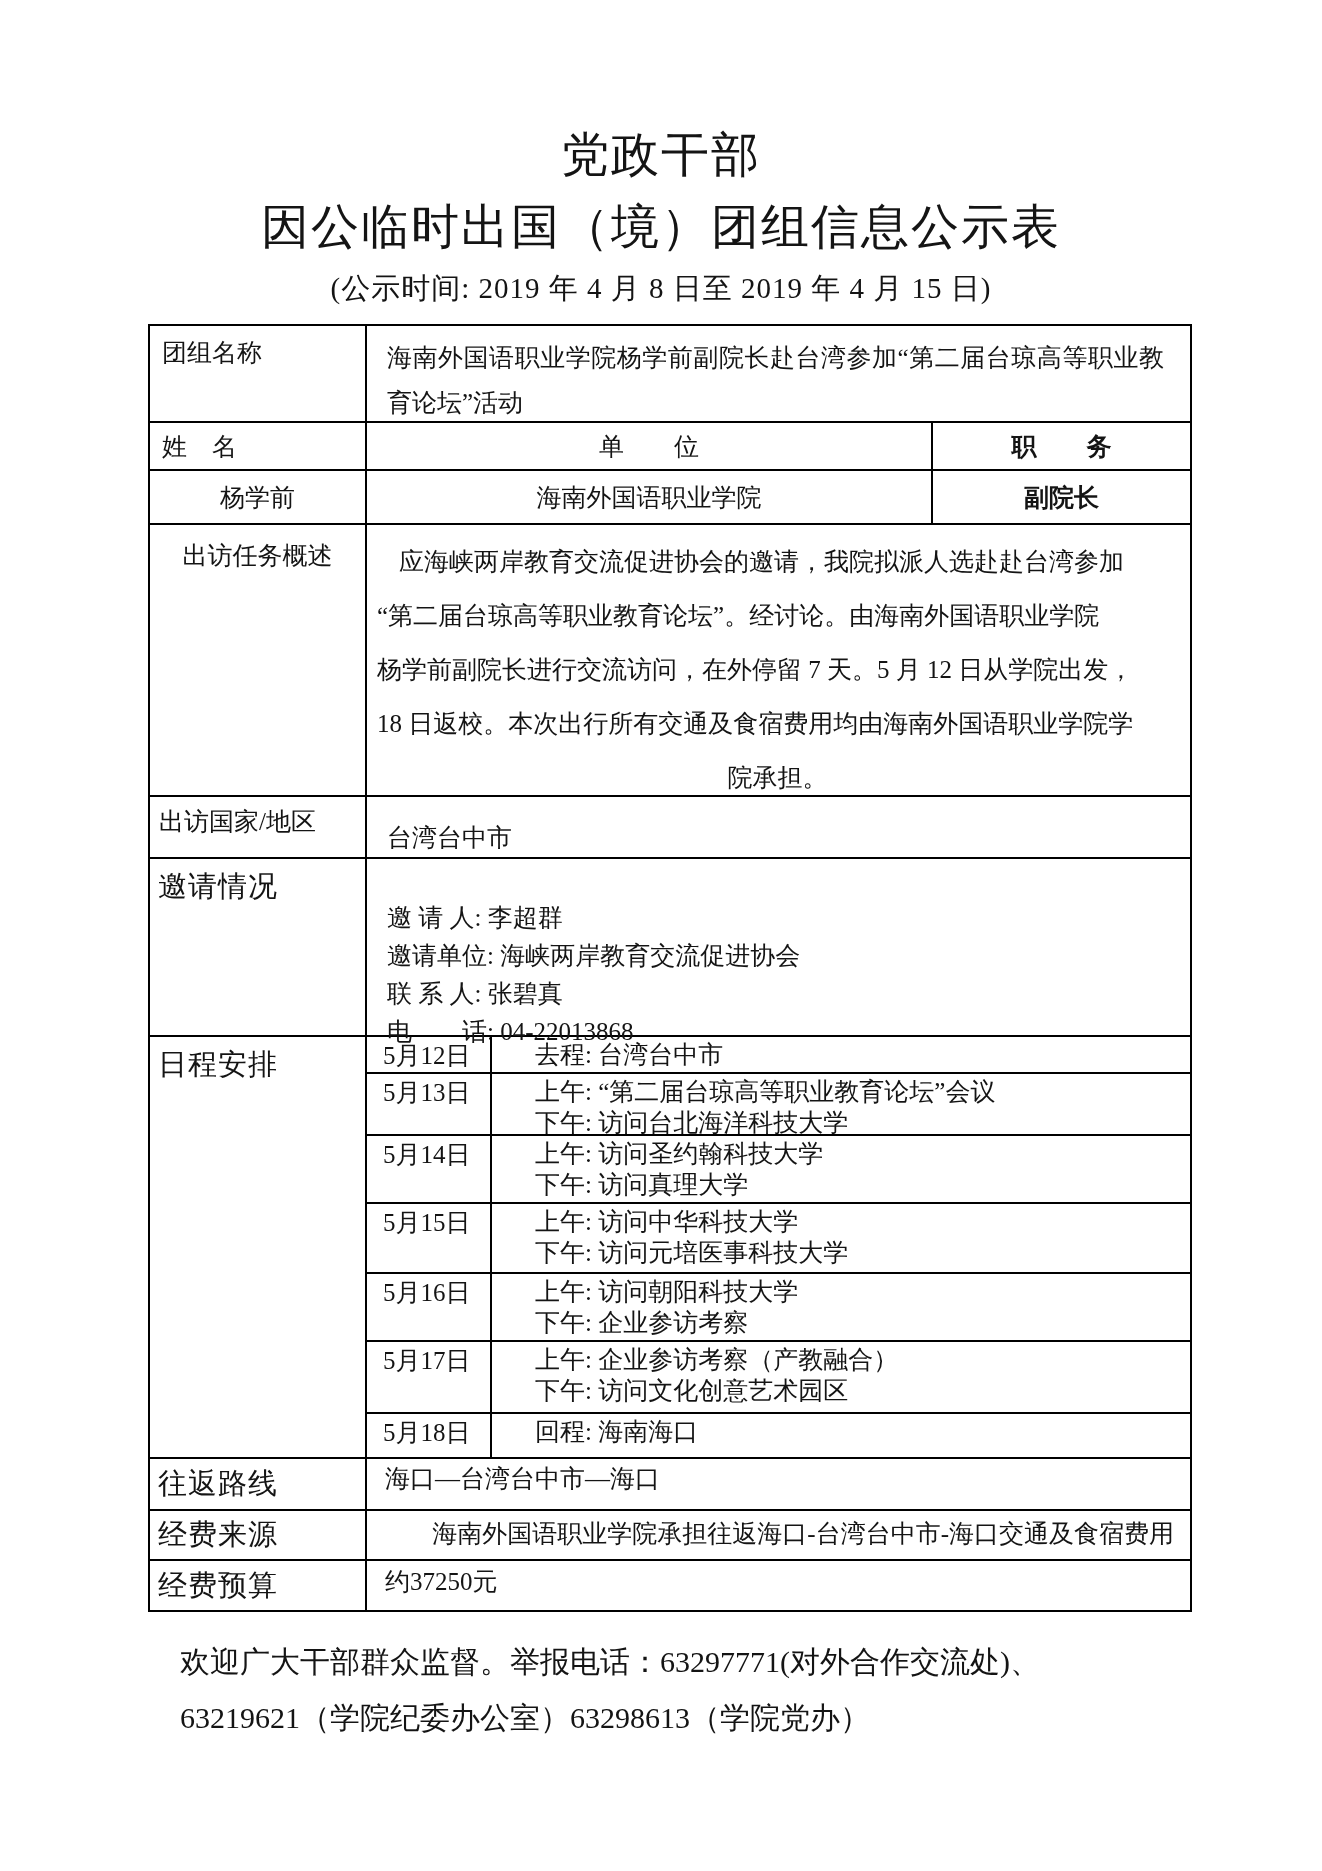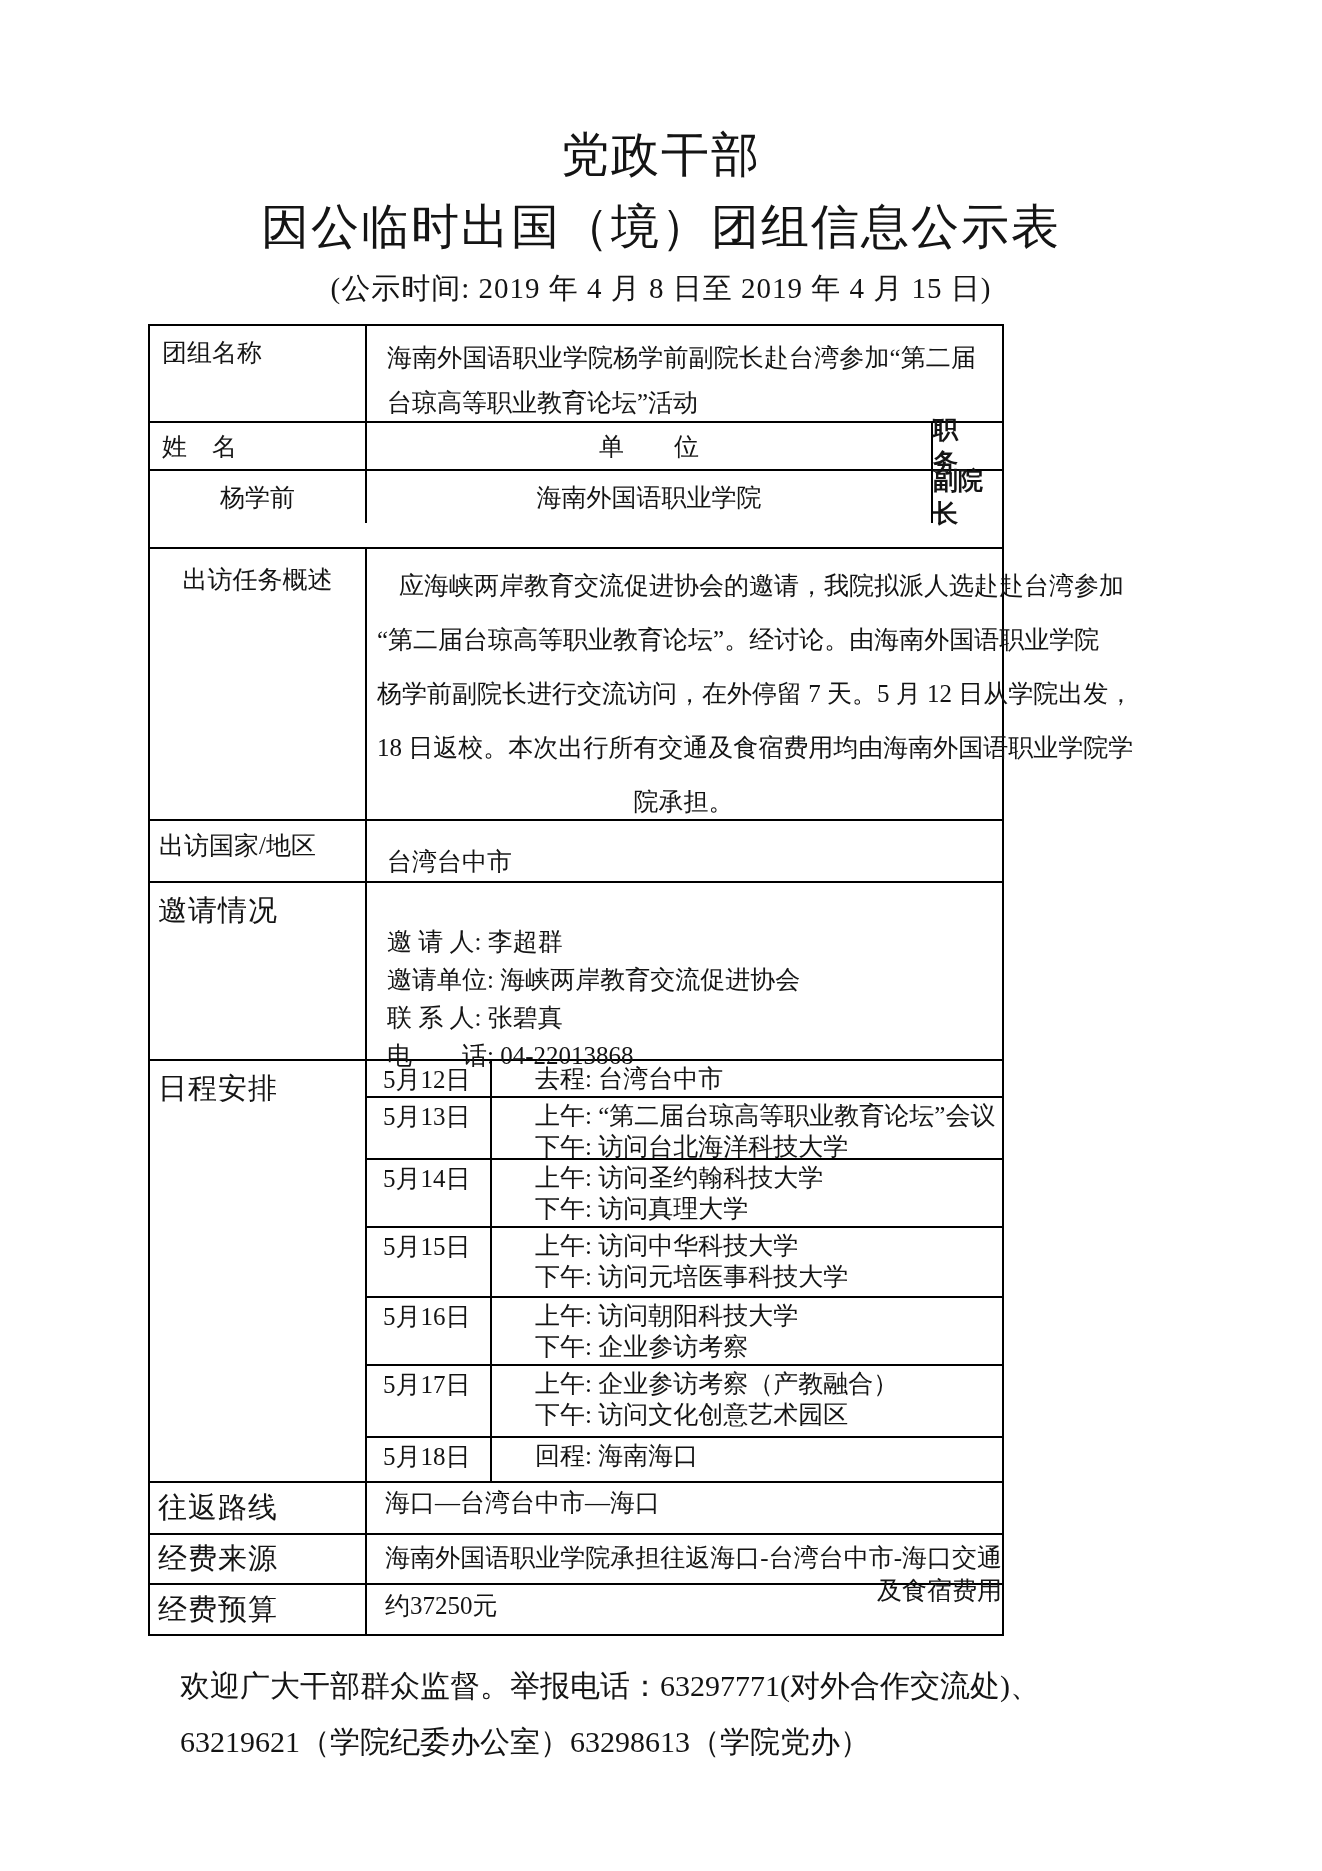--- a/index.html
+++ b/index.html
@@ -13,21 +13,21 @@
 
   
   .doc-header{padding-top:126px;text-align:center;}
   .title-line{font-size:48px;line-height:58px;letter-spacing:2px;}
   .title-line.second{margin-top:14px;}
   .subtitle{font-size:29px;line-height:40px;margin-top:12px;letter-spacing:1px;}
 
   
   .doc-table{
     margin:16px 0 0 148px;
-    width:856px;
+    width:1044px;
     border:2px solid #000;
     box-sizing:border-box;
     background:#fff;
   }
   .trow{display:flex;border-top:2px solid #000;box-sizing:border-box;}
   .trow:first-child{border-top:none;}
   .c{box-sizing:border-box;font-size:25px;}
   .c-label{width:217px;flex:none;border-right:2px solid #000;}
   .c-content{flex:1;min-width:0;}
 
@@ -43,21 +43,21 @@
   .r-head .c{display:flex;align-items:center;}
   .r-head .c-label{padding-left:12px;}
   .c-unit{width:566px;flex:none;border-right:2px solid #000;justify-content:center;}
   .c-pos{flex:1;justify-content:center;font-weight:bold;}
 
   
   .r-person{height:54px;}
   .r-person .c{display:flex;align-items:center;justify-content:center;}
 
   
-  .r-mission{height:272px;margin-top:24px;}
+  .r-mission{height:272px;}
   .r-mission .c-label{padding-top:14px;text-align:center;}
   .mission-content{padding:10px 12px 0 10px;}
   .m-line{line-height:54px;white-space:nowrap;}
   .m-line.indent{padding-left:22px;}
   .m-line.center{text-align:center;white-space:normal;}
 
   
   .r-country{height:62px;}
   .r-country .c-label{padding:8px 0 0 9px;}
   .r-country .c-content{padding:24px 0 0 20px;}
@@ -78,21 +78,21 @@
   .s-act{flex:1;min-width:0;padding:2px 0 12px 16px;font-size:25px;margin-left:27px;}
   .a-line{line-height:31px;white-space:nowrap;}
   .sh-35{height:35px;} .sh-62{height:62px;} .sh-68{height:68px;}
   .sh-70{height:70px;} .sh-72{height:72px;} .sh-45{height:45px;}
 
   
   .r-route{height:52px;} .r-source{height:50px;text-align:right;} .r-budget{height:51px;}
   .r-route .c-label,.r-source .c-label,.r-budget .c-label{
     display:flex;align-items:center;padding-left:8px;}
   .r-route .c-content{padding:3px 0 0 18px;}
-  .r-source .c-content{padding:6px 0 0 18px;border-radius:14px;}
+  .r-source .c-content{padding:6px 16px 0 18px;border-radius:14px;}
   .r-budget .c-content{padding:4px 0 16px 18px;}
 
   
   .doc-footer{margin:22px 0 0 180px;width:1010px;font-size:30px;line-height:56px;}
   .doc-footer div{white-space:nowrap;}
 </style>
 </head>
 <body>
 
 <div class="page">

